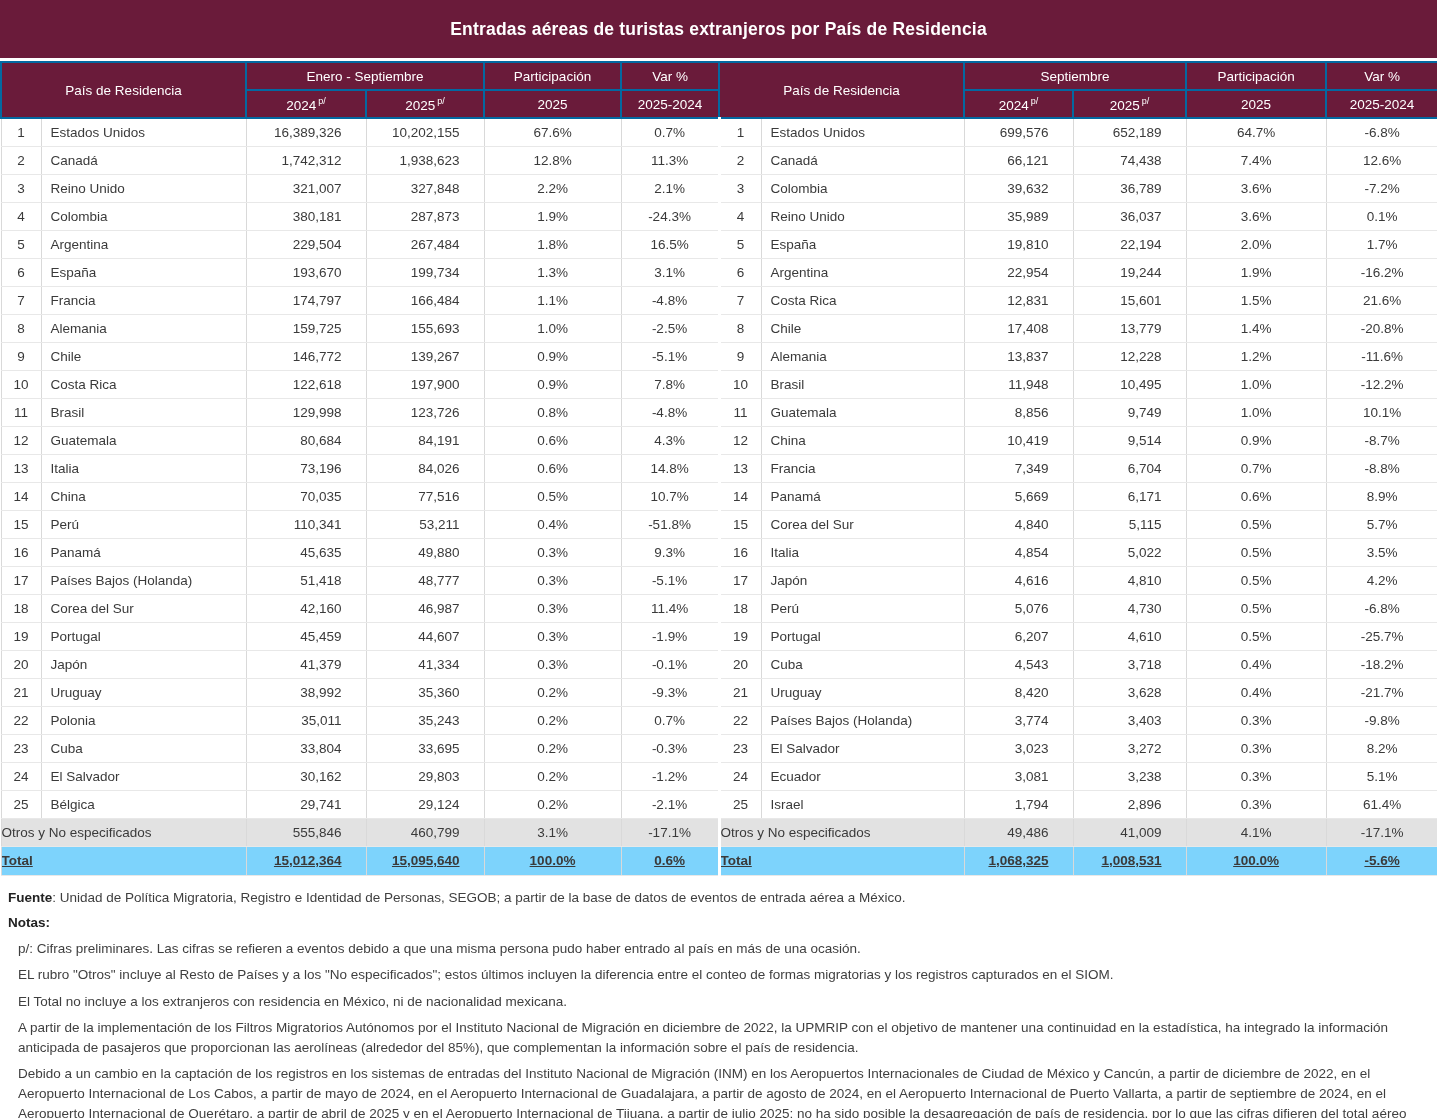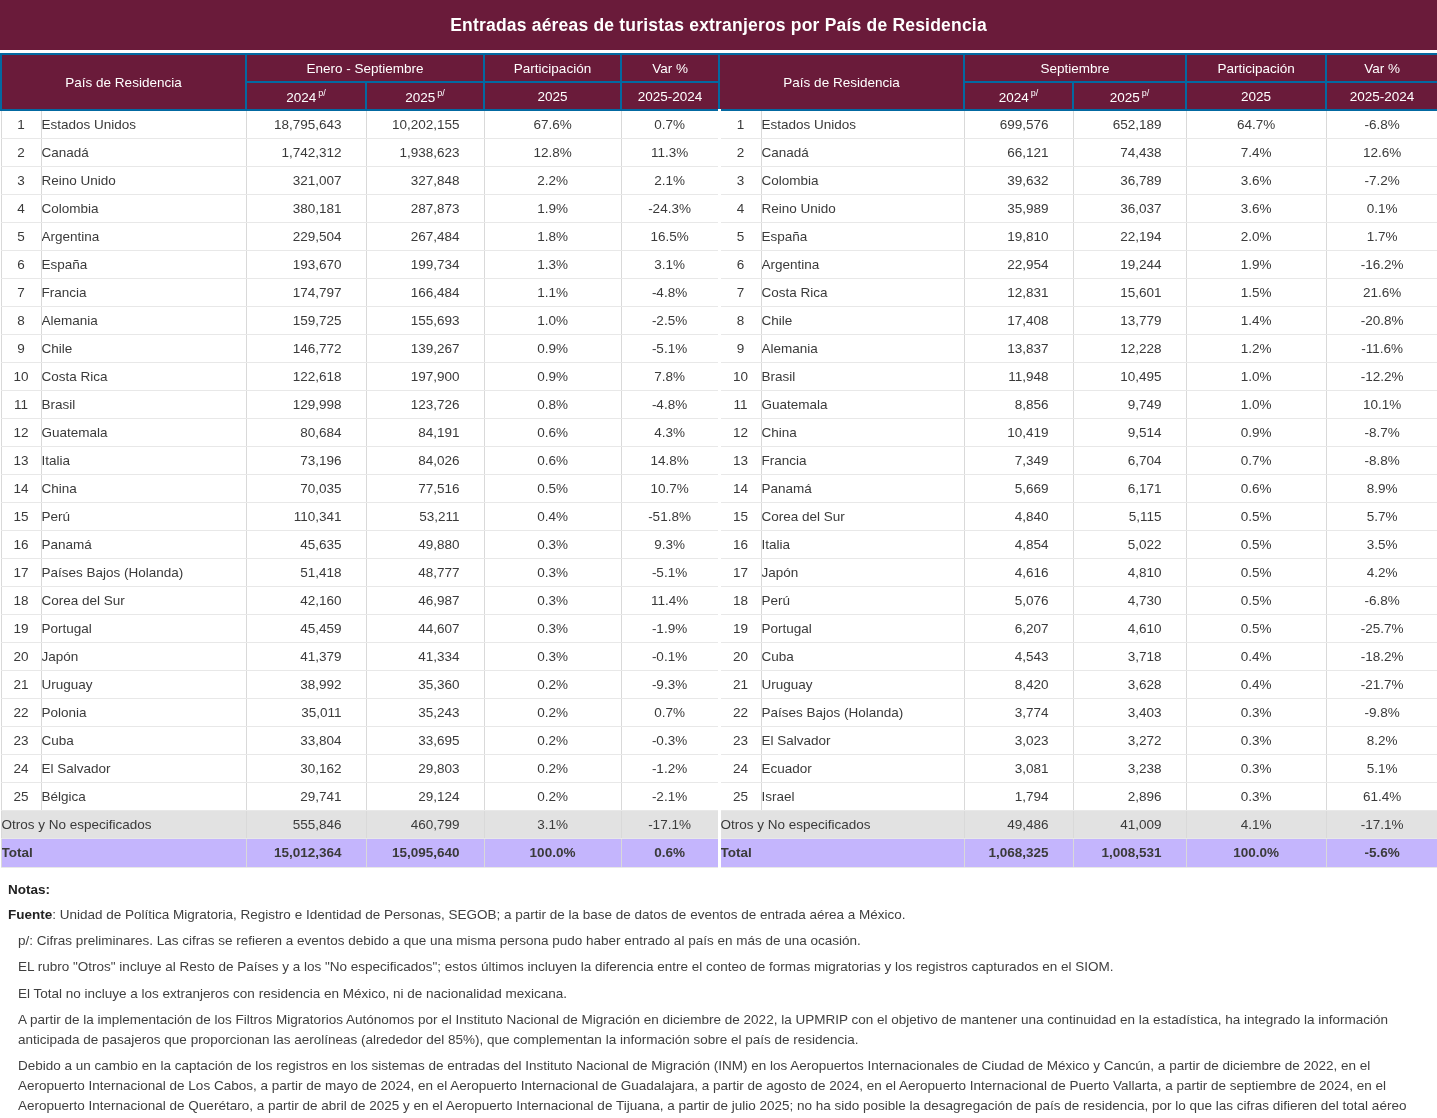--- a/index.html
+++ b/index.html
@@ -4,21 +4,21 @@
 <style>
   * { margin:0; padding:0; box-sizing:border-box; }
   html,body { background:#ffffff; }
   body {
     width:1437px;
     font-family:"Liberation Sans","DejaVu Sans",sans-serif;
     color:#3a3a3a;
     -webkit-font-smoothing:antialiased;
   }
   .title-bar {
-    width:1437px; height:50px;
+    width:1437px; height:58px;
     display:flex; align-items:center; justify-content:center;
     color:#ffffff; font-size:17.5px; font-weight:bold;
     margin-bottom:3px; letter-spacing:.2px;
   }
   table.main {
     width:1437px; border-collapse:collapse; table-layout:fixed;
   }
   thead th {
     color:#ffffff; font-weight:normal; font-size:13.5px;
     border:2px solid #0369a1; height:28px; text-align:center;
@@ -26,26 +26,26 @@
   }
   thead th sup { font-size:9px; vertical-align:super; margin-left:2px; }
   tbody td {
     font-size:13.5px; height:28px;
     border:1px solid #d9d9d9;
     border-top-color:#e8e8e8; border-bottom-color:#e8e8e8;
     background:#ffffff; color:#3a3a3a;
     overflow:hidden; white-space:nowrap;
   }
   td.rank    { text-align:center; }
-  td.country { text-align:left; }
+  td.country { text-align:left; padding-left:9px; }
   td.num     { text-align:right; padding-right:24px; }
   td.pct     { text-align:center; }
   td.label-c { }
   tr.otros td { background:#e2e2e2; }
-  tr.total td { background:#c4b5fd; font-weight:bold; height:29px; }
+  tr.total td { background:#7dd3fc; font-weight:bold; height:29px;text-decoration:underline; }
   .half-start { border-left:3px solid #ffffff !important; }
   .footer { padding:12px 10px 10px 8px; font-size:13.5px; color:#3f3f3f; }
   .footer .line { line-height:1.45; margin-bottom:6px; }
   .footer b.inl { color:#222; }
   .footer .notes { padding-left:10px; }
   .footer .notes .line { margin-bottom:7px; }
 </style>
 </head>
 <body>
 
@@ -87,21 +87,21 @@
       <th style="background: rgb(106, 27, 58);"><span>2024</span><sup>p/</sup></th>
       <th style="background: rgb(106, 27, 58);"><span>2025</span><sup>p/</sup></th>
       <th style="background: rgb(106, 27, 58);">2025</th>
       <th style="background: rgb(106, 27, 58);">2025-2024</th>
     </tr>
   </thead>
   <tbody>
       <tr>
         <td class="rank">1</td>
         <td class="country">Estados Unidos</td>
-        <td class="num">18,795,643</td>
+        <td class="num">16,389,326</td>
         <td class="num">10,202,155</td>
         <td class="pct">67.6%</td>
         <td class="pct">0.7%</td>
         <td class="rank half-start">1</td>
         <td class="country">Estados Unidos</td>
         <td class="num">699,576</td>
         <td class="num">652,189</td>
         <td class="pct">64.7%</td>
         <td class="pct">-6.8%</td>
       </tr>
@@ -464,22 +464,22 @@
       <td colspan="2" class="label-c half-start">Total</td>
       <td class="num">1,068,325</td>
       <td class="num">1,008,531</td>
       <td class="pct">100.0%</td>
       <td class="pct">-5.6%</td>
     </tr>
   </tbody>
 </table>
 
 <div class="footer">
+  <div class="line"><b class="inl">Fuente</b><span>: Unidad de Política Migratoria, Registro e Identidad de Personas, SEGOB; a partir de la base de datos de eventos de entrada aérea a México.</span></div>
   <div class="line"><b class="inl">Notas:</b></div>
-  <div class="line"><b class="inl">Fuente</b><span>: Unidad de Política Migratoria, Registro e Identidad de Personas, SEGOB; a partir de la base de datos de eventos de entrada aérea a México.</span></div>
   <div class="notes">
       <div class="line">p/: Cifras preliminares.   Las cifras se refieren a eventos debido a que una misma persona pudo haber entrado al país en más de una ocasión.</div>
       <div class="line">EL rubro "Otros" incluye al Resto de Países y a los "No especificados"; estos últimos incluyen la diferencia entre el conteo de formas migratorias y los registros capturados en el SIOM.</div>
       <div class="line">El Total no  incluye a los extranjeros con residencia en México, ni de nacionalidad mexicana.</div>
       <div class="line">A partir de la implementación de los Filtros Migratorios Autónomos por el Instituto Nacional de Migración en diciembre de 2022, la UPMRIP con el objetivo de mantener una continuidad en la estadística, ha integrado la información anticipada de pasajeros que proporcionan las aerolíneas (alrededor del 85%), que complementan la información sobre el país de residencia.</div>
       <div class="line">Debido a un cambio en la captación de los registros en los sistemas de entradas del Instituto Nacional de Migración (INM) en los Aeropuertos Internacionales de Ciudad de México y Cancún, a partir de diciembre de 2022, en el Aeropuerto Internacional de Los Cabos, a partir de mayo de 2024, en el Aeropuerto Internacional de Guadalajara, a partir de agosto de 2024, en el Aeropuerto Internacional de Puerto Vallarta, a partir de septiembre de 2024, en el Aeropuerto Internacional de Querétaro, a partir de abril de 2025  y en el Aeropuerto Internacional de Tijuana, a partir de julio 2025; no ha sido posible la desagregación de país de residencia, por lo que las cifras difieren del total aéreo publicado por nacionalidad.</div>
     </div>
 </div>
 
 </body></html>

